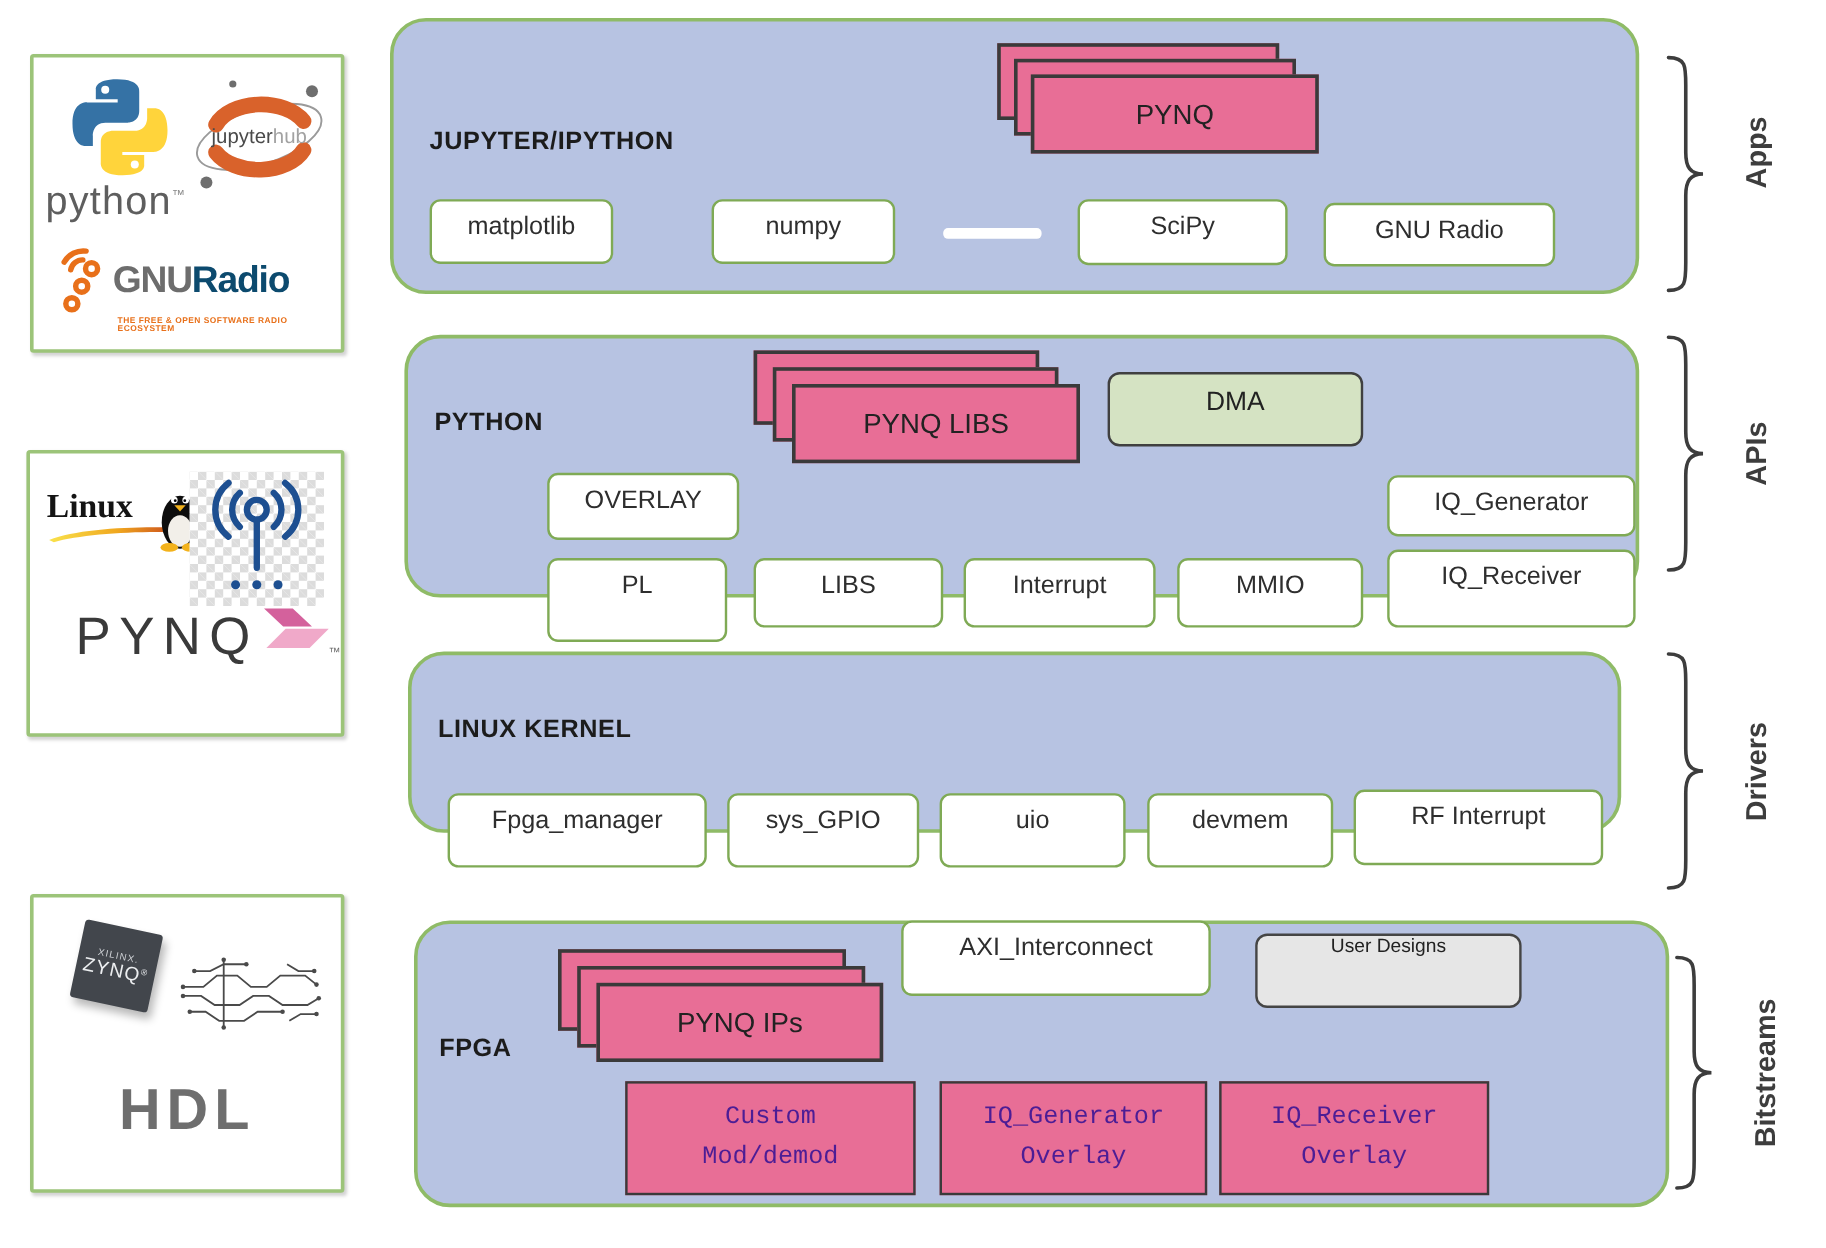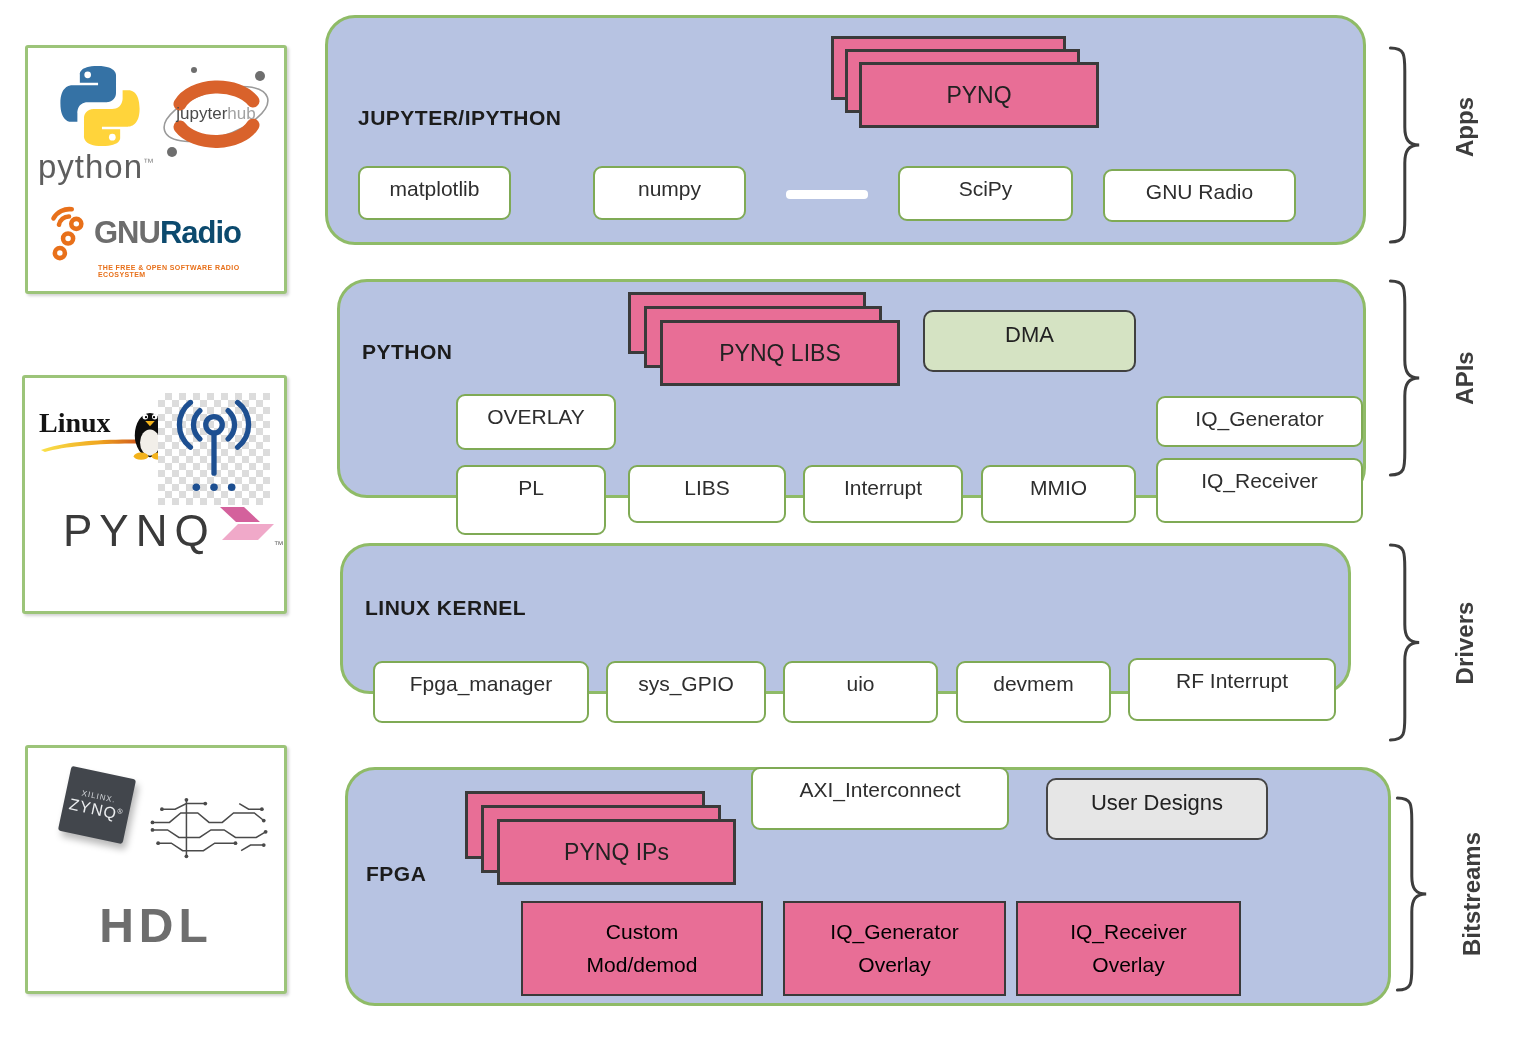--- a/index.html
+++ b/index.html
@@ -43,25 +43,25 @@
   .ltitle{position:absolute;font-weight:bold;font-size:21px;color:#1c1c1c;letter-spacing:.5px;}
   .wbox{position:absolute;background:#fff;border:2px solid #7faa55;border-radius:9px;
         display:flex;align-items:flex-start;justify-content:center;font-size:21px;color:#2e2e2e;
         padding-top:9px;box-sizing:border-box;}
   .pinkcard{position:absolute;background:#e86e96;border:3px solid #3a3a3a;box-sizing:border-box;
         display:flex;align-items:center;justify-content:center;font-size:23px;color:#222;}
   .dma{position:absolute;background:#d5e3c3;border:2.5px solid #404040;border-radius:10px;
         display:flex;align-items:flex-start;justify-content:center;padding-top:10px;
         box-sizing:border-box;font-size:22px;color:#222;}
   .graybox{position:absolute;background:#e6e6e6;border:2.5px solid #454545;border-radius:10px;
-        display:flex;align-items:flex-start;justify-content:center;padding-top:10px;
-        box-sizing:border-box;font-size:22px;color:#222;}
+        display:flex;align-items:flex-start;justify-content:center;
+        box-sizing:border-box;font-size:16px;color:#222;}
   .pinkflat{position:absolute;background:#e86e96;border:2.5px solid #3a3a3a;box-sizing:border-box;
         display:flex;flex-direction:column;align-items:center;justify-content:center;
-        font-size:21px;color:#000000;line-height:1.55;}
+        font-size:21px;color:#4c1d95;line-height:1.55;font-family:Liberation Mono, monospace;}
   .dash{position:absolute;background:#fff;border-radius:4px;}
 
   .bracket{position:absolute;}
   .blabel{position:absolute;width:160px;height:30px;line-height:30px;text-align:center;
           font-size:24px;font-weight:600;color:#3d3d3d;transform:rotate(-90deg);}
 </style>
 </head>
 <body>
 
 <div class="canvas">

